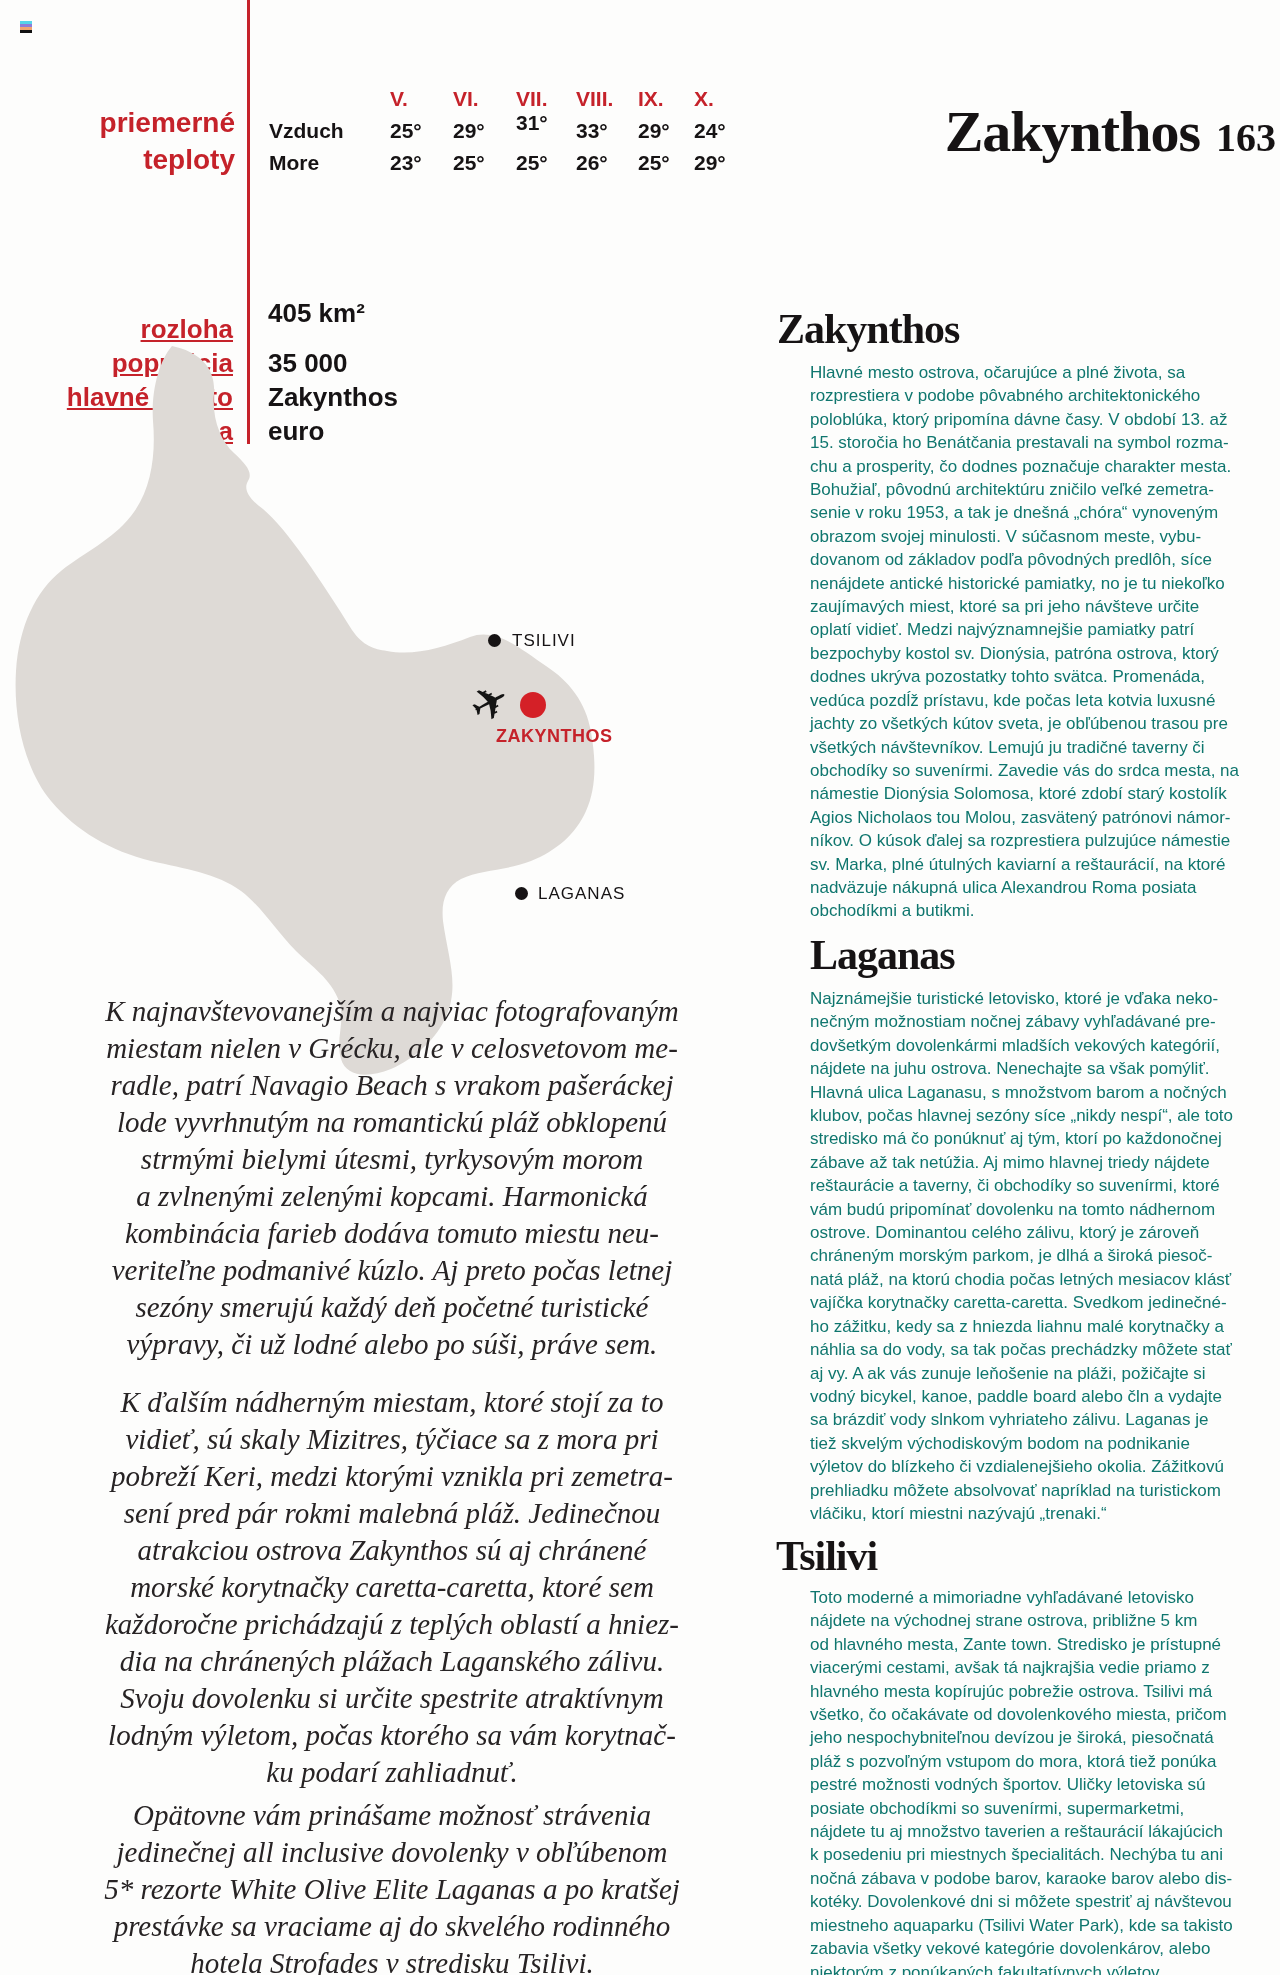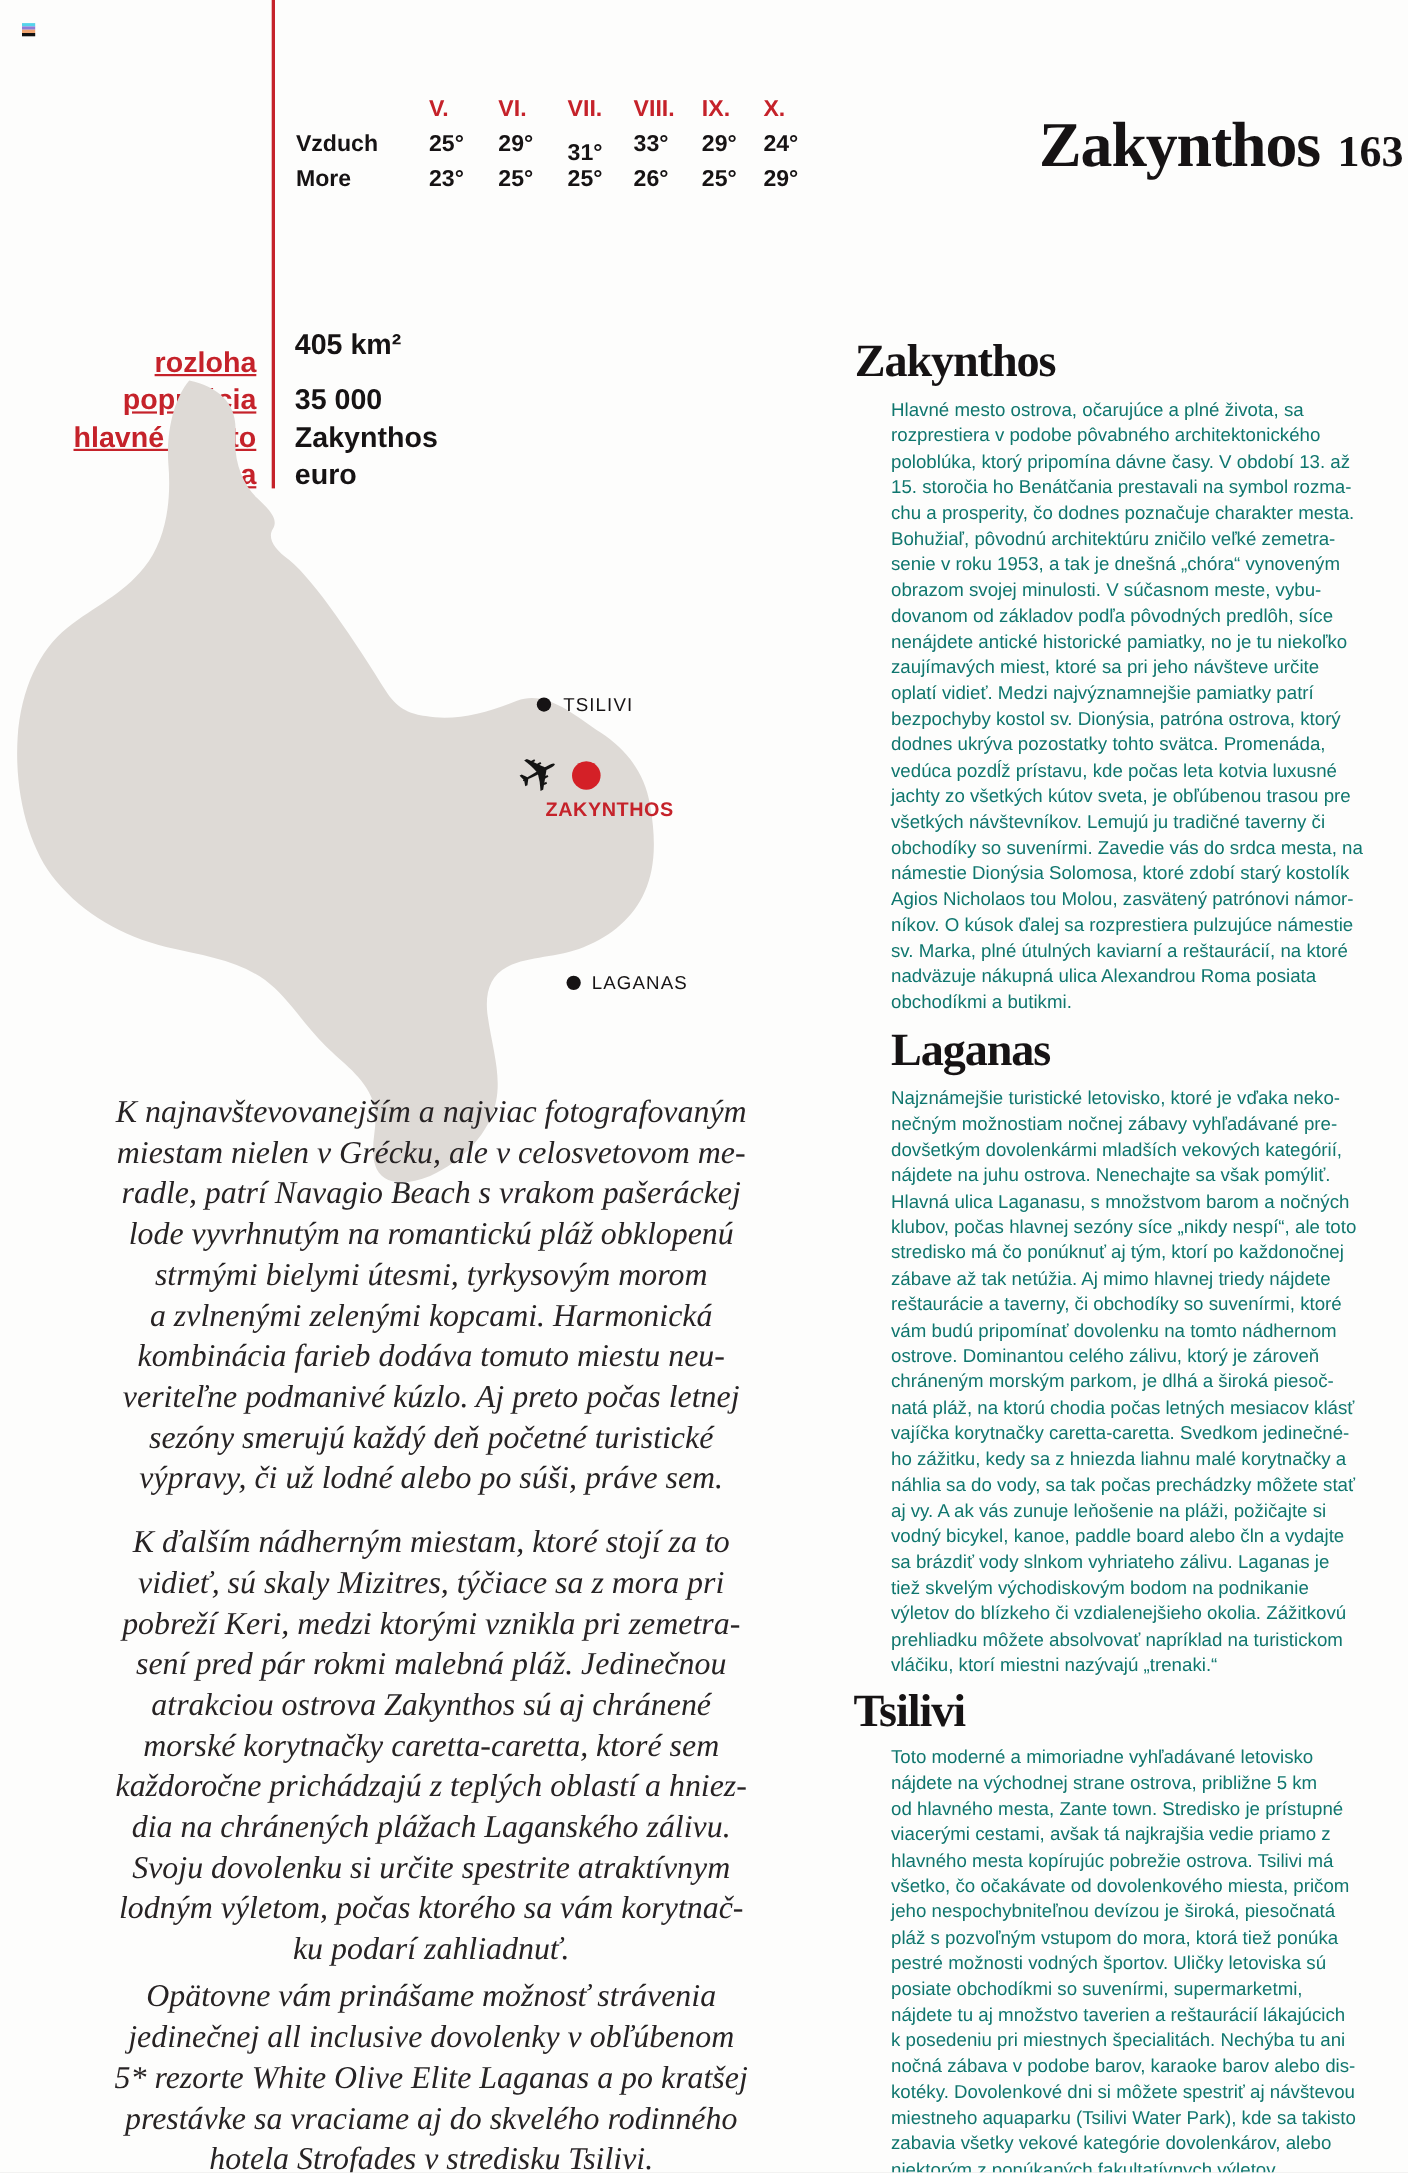--- a/index.html
+++ b/index.html
@@ -95,33 +95,35 @@
 
 <div class="page">
 
   <div class="print-mark">
     <div class="bar" style="background:#55d4ea"></div>
     <div class="bar" style="background:#8e7cd8"></div>
     <div class="bar" style="background:#f0a470"></div>
     <div class="bar" style="background:#111111"></div>
   </div>
 
+  <div class="temps-title">priemerné
+teploty</div>
   <div class="red-rule"></div>
 
   <span class="tcell tmonth" style="left:390px;top:88px">V.</span>
   <span class="tcell tmonth" style="left:453px;top:88px">VI.</span>
   <span class="tcell tmonth" style="left:516px;top:88px">VII.</span>
   <span class="tcell tmonth" style="left:576px;top:88px">VIII.</span>
   <span class="tcell tmonth" style="left:638px;top:88px">IX.</span>
   <span class="tcell tmonth" style="left:694px;top:88px">X.</span>
 
   <span class="tcell tlabel" style="left:269px;top:120px">Vzduch</span>
   <span class="tcell tval" style="left:390px;top:120px">25°</span>
   <span class="tcell tval" style="left:453px;top:120px">29°</span>
-  <span class="tcell tval" style="left:516px;top:128px">31°</span>
+  <span class="tcell tval" style="left:516px;top:112px">31°</span>
   <span class="tcell tval" style="left:576px;top:120px">33°</span>
   <span class="tcell tval" style="left:638px;top:120px">29°</span>
   <span class="tcell tval" style="left:694px;top:120px">24°</span>
 
   <span class="tcell tlabel" style="left:269px;top:152px">More</span>
   <span class="tcell tval" style="left:390px;top:152px">23°</span>
   <span class="tcell tval" style="left:453px;top:152px">25°</span>
   <span class="tcell tval" style="left:516px;top:152px">25°</span>
   <span class="tcell tval" style="left:576px;top:152px">26°</span>
   <span class="tcell tval" style="left:638px;top:152px">25°</span>

